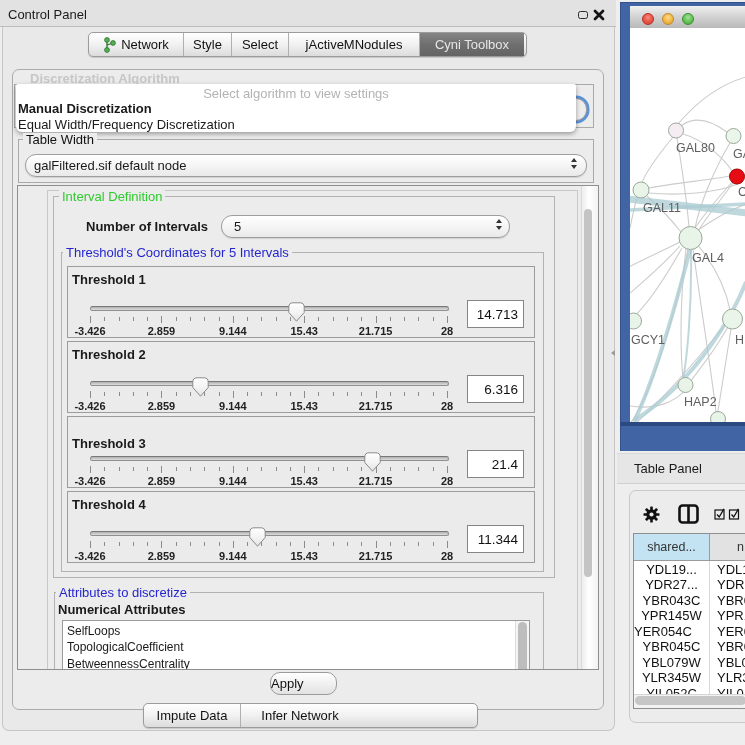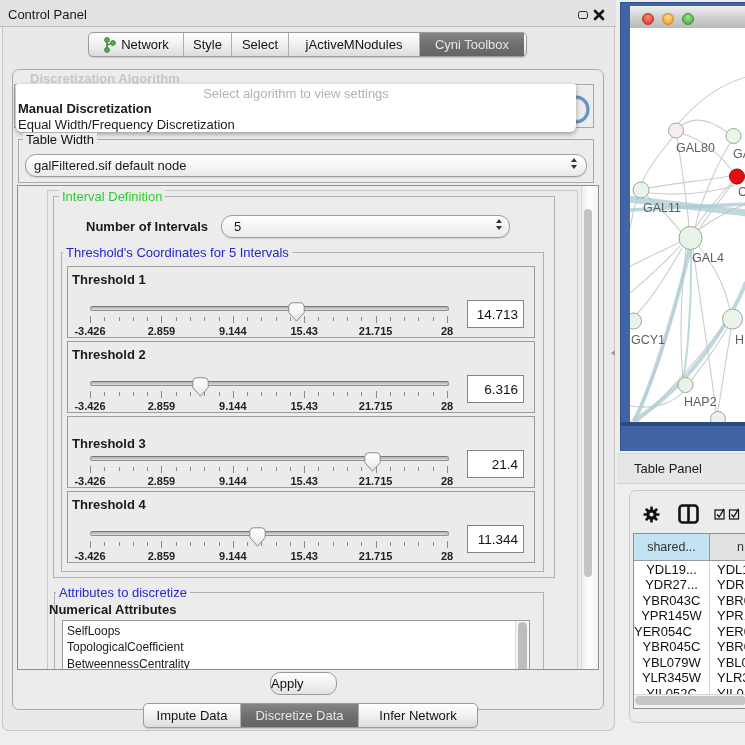--- a/index.html
+++ b/index.html
@@ -273,35 +273,34 @@
             <stop offset="0.55" stop-color="#f3f3f3"></stop>
             <stop offset="1" stop-color="#e2e2e2"></stop>
           </linearGradient>
         </defs>
       </svg>
       <div class="abs" style="left:449px;top:339px;width:57px;height:28px;background:#fff;border:1px solid #858585;font-size:13.5px;color:#111;text-align:right;line-height:28px;padding-right:5px;box-sizing:border-box;">11.344</div>
     </div>
 
   <div class="abs" style="left:36px;top:406px;width:488px;height:80px;border:1px solid #b2b2b2;"></div>
   <div class="grplbl" style="left:38px;top:400px;color:#2525cf;">Attributes to discretize</div>
-  <div class="abs bold t13" style="left:31px;top:416px;">Numerical Attributes</div>
+  <div class="abs bold t13" style="left:40px;top:416px;">Numerical Attributes</div>
   <div class="abs" style="left:44px;top:434px;width:466px;height:50px;background:#ffffff;border:1px solid #9a9a9a;"></div>
   <div class="abs" style="left:49px;top:437px;font-size:12px;color:#1a1a1a;line-height:16.3px;">SelfLoops<br>TopologicalCoefficient<br>BetweennessCentrality</div>
   <div class="abs" style="left:497px;top:435px;width:13px;height:48px;background:#f5f5f5;border-left:1px solid #dcdcdc;"></div>
   <div class="abs" style="left:500px;top:436px;width:9px;height:47px;background:#bdbdbd;border-radius:4.5px 4.5px 0 0;"></div>
 
   <div class="abs" style="left:563px;top:0;width:16px;height:483px;background:linear-gradient(90deg,#ededed,#ffffff 45%,#f2f2f2);border-left:1px solid #d9d9d9;"></div>
   <div class="abs" style="left:566px;top:23px;width:8px;height:368px;background:#c4c4c4;border-radius:4px;"></div>
 </div>
 
 <div class="abs" style="left:270px;top:672px;width:65px;height:21px;border:1px solid #9b9b9b;border-radius:10px;background:linear-gradient(180deg,#ffffff,#e2e2e2);line-height:21px;font-size:13px;color:#111;">Apply</div>
 
 <div class="seg" style="left:143px;top:703px;width:333px;">
  <div class="s" style="width:96px;border-radius:4px 0 0 4px;">Impute Data</div>
- <div class="s sel" style="width:117px;">Discretize Data</div>
  <div class="s" style="width:118px;border-radius:0 4px 4px 0;">Infer Network</div>
 </div>
 
 <div class="abs" style="left:611px;top:350px;width:0;height:0;border-top:3px solid transparent;border-bottom:3px solid transparent;border-right:4px solid #9a9a9a;"></div>
 
 <div class="abs" style="left:620px;top:2px;width:125px;height:448px;background:#4164a4;border-top:1px solid #31508c;border-left:1px solid #31508c;"></div>
 <div class="abs" style="left:630px;top:6px;width:115px;height:22px;background:linear-gradient(180deg,#f0f0f0 0%,#d4d4d4 45%,#b9b9b9 100%);border-bottom:1px solid #8e8e8e;"></div>
 <div class="abs" style="left:642px;top:12.5px;width:10px;height:10px;border-radius:50%;background:radial-gradient(circle at 50% 35%,#f58e85 0%,#ee5f51 40%,#d33b2e 100%);border:0.5px solid #b33126;"></div>
 <div class="abs" style="left:662px;top:12.5px;width:10px;height:10px;border-radius:50%;background:radial-gradient(circle at 50% 35%,#fbd98a 0%,#f5bd4f 45%,#df9b27 100%);border:0.5px solid #c08b26;"></div>
 <div class="abs" style="left:682px;top:12.5px;width:10px;height:10px;border-radius:50%;background:radial-gradient(circle at 50% 35%,#a5e09b 0%,#6cc95e 45%,#43a335 100%);border:0.5px solid #3d8f31;"></div>

